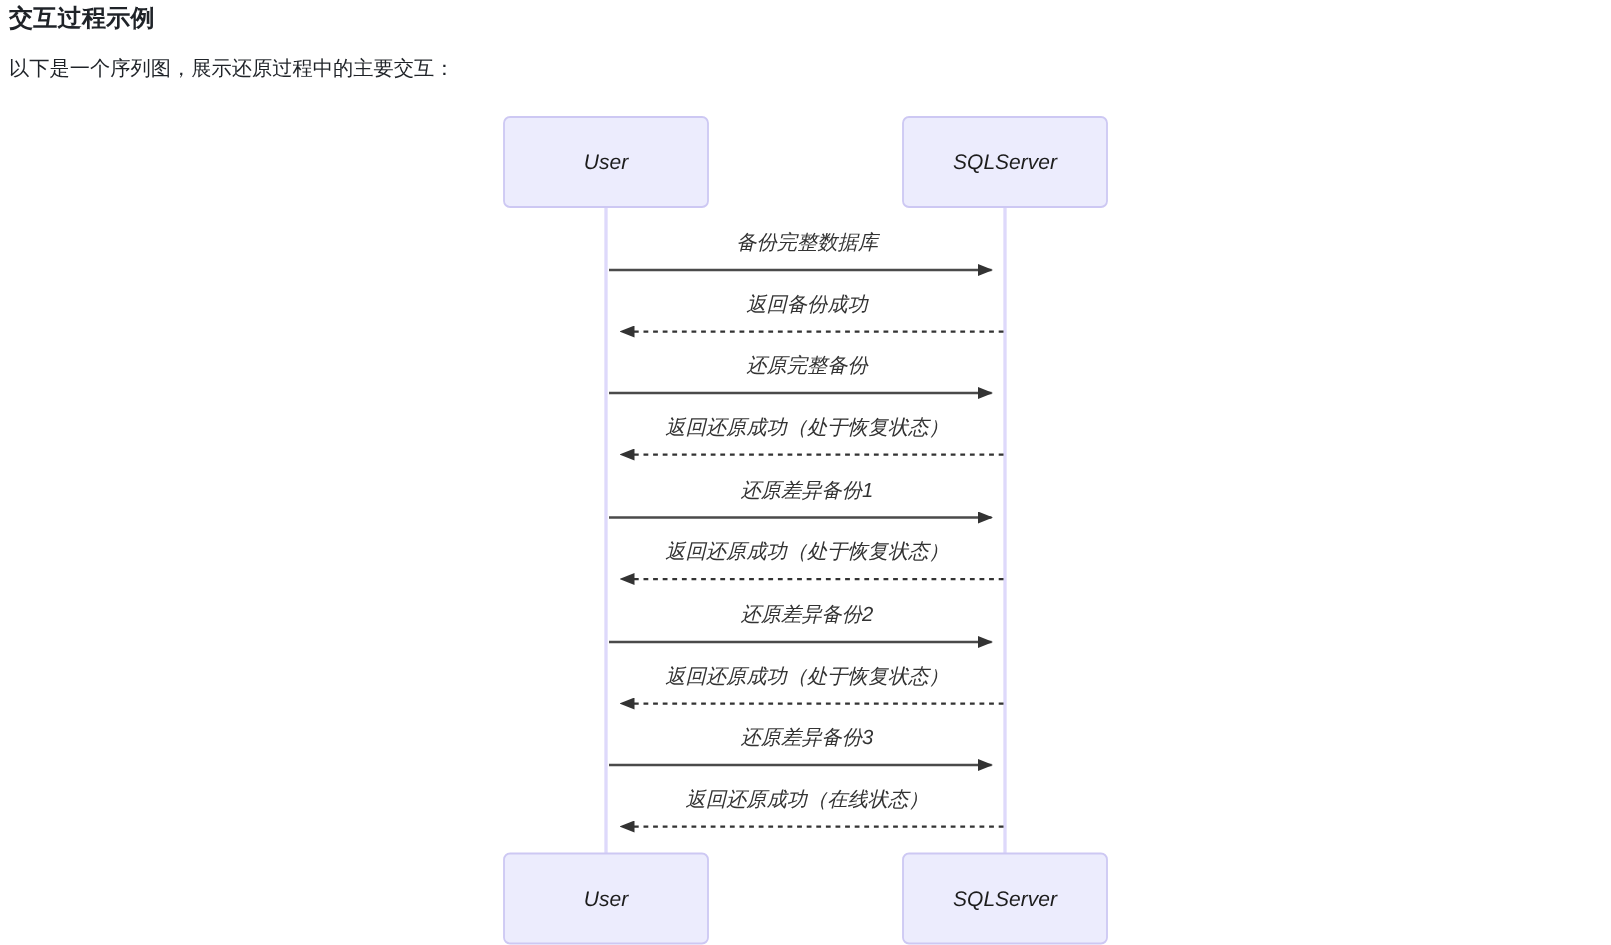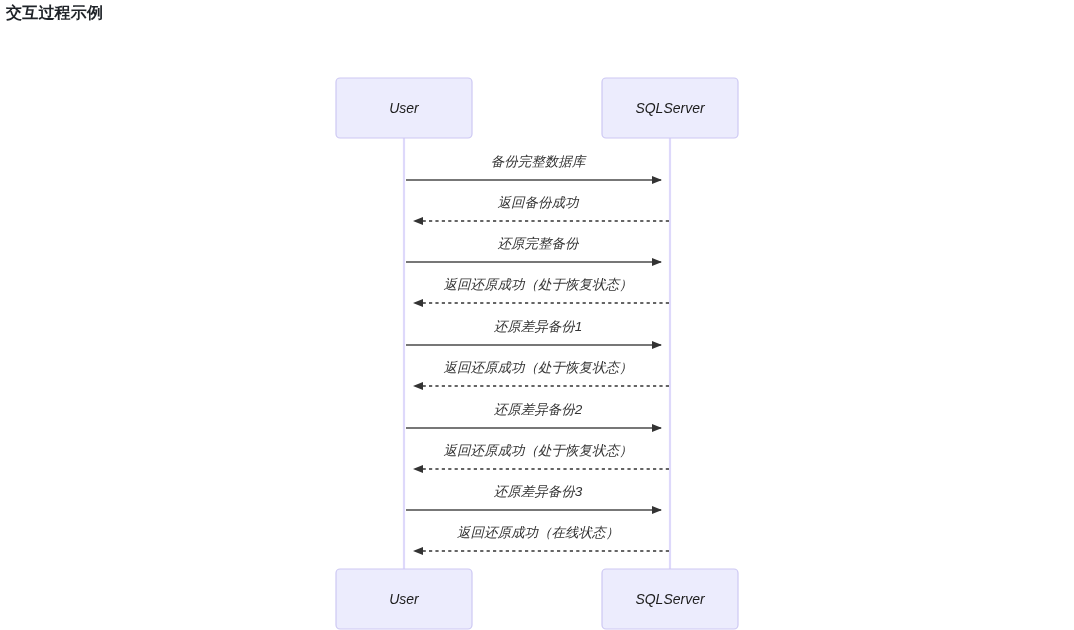--- a/index.html
+++ b/index.html
@@ -92,20 +92,21 @@
     stroke: none;
   }
 </style>
 </head>
 <body>
 
 <div class="page">
 
   <div class="doc-heading">交互过程示例</div>
 
+  <div class="doc-paragraph">以下是一个序列图，展示还原过程中的主要交互：</div>
 
   <div class="diagram">
     <svg width="1074" height="630" viewBox="0 0 1074 630">
 
       <defs>
         <marker id="arrowRight" markerWidth="10" markerHeight="8" refX="9" refY="4" orient="auto" markerUnits="userSpaceOnUse">
           <path d="M0,0 L10,4 L0,8 z" class="arrow-head"></path>
         </marker>
         <marker id="arrowLeft" markerWidth="10" markerHeight="8" refX="1" refY="4" orient="auto-start-reverse" markerUnits="userSpaceOnUse">
           <path d="M0,0 L10,4 L0,8 z" class="arrow-head"></path>

